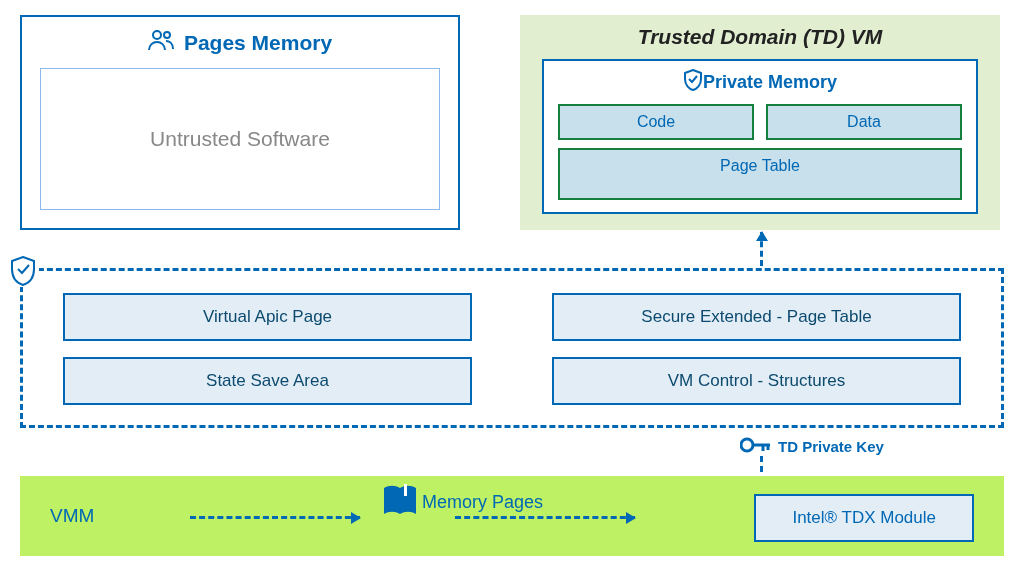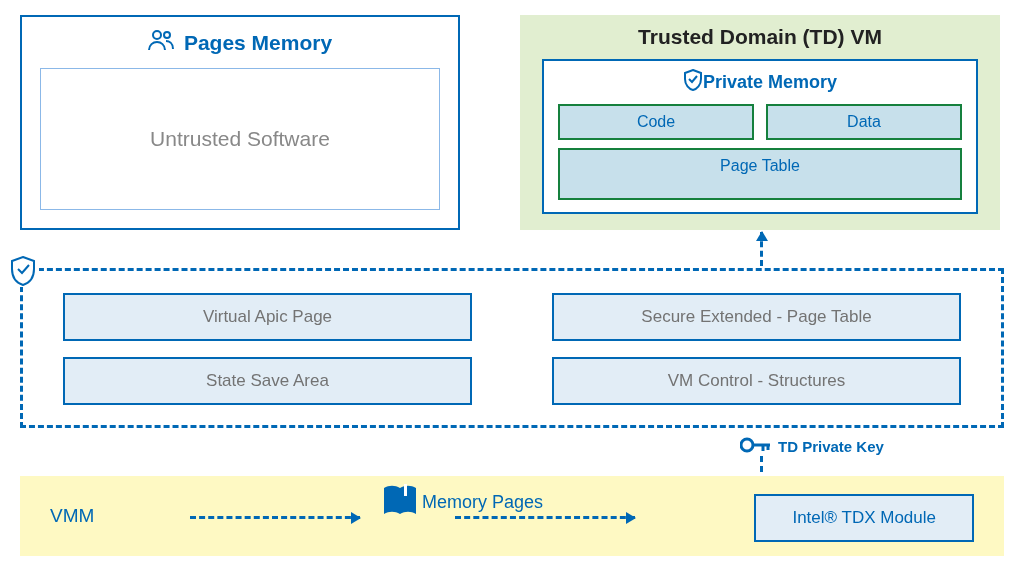--- a/index.html
+++ b/index.html
@@ -51,20 +51,21 @@
     padding: 10px 22px 16px 22px;
     display: flex;
     flex-direction: column;
   }
   .td-vm-title {
     text-align: center;
     font-weight: 700;
     font-size: 21px;
     color: #222;
     margin-bottom: 10px;
+    font-style: italic;
   }
   .private-memory {
     border: 2px solid #0068b5;
     background: #fff;
     flex: 1;
     padding: 8px 14px 12px 14px;
     display: flex;
     flex-direction: column;
     align-items: center;
   }
@@ -106,38 +107,38 @@
   }
   .trusted-left, .trusted-right {
     flex: 1;
     display: flex;
     flex-direction: column;
     gap: 16px;
   }
   .mem-box {
     border: 2px solid #0068b5;
     background: #e2edf6;
-    color: #737373;
+    color: #0c4a6e;
     text-align: center;
     font-size: 17px;
     padding: 12px 0;
   }
   .shield-badge {
     position: absolute;
     left: -16px;
     top: -16px;
     width: 32px;
     height: 32px;
     background: #fff;
     display:flex;align-items:center;justify-content:center;
   }
   
   .bottom-bar {
     margin-top: 48px;
-    background: #fef9c3;
+    background: #bef264;
     height: 80px;
     display: flex;
     align-items: center;
     padding: 0 30px;
     position: relative;
   }
   .vmm-label {
     color: #0068b5;
     font-size: 19px;
     width: 120px;

